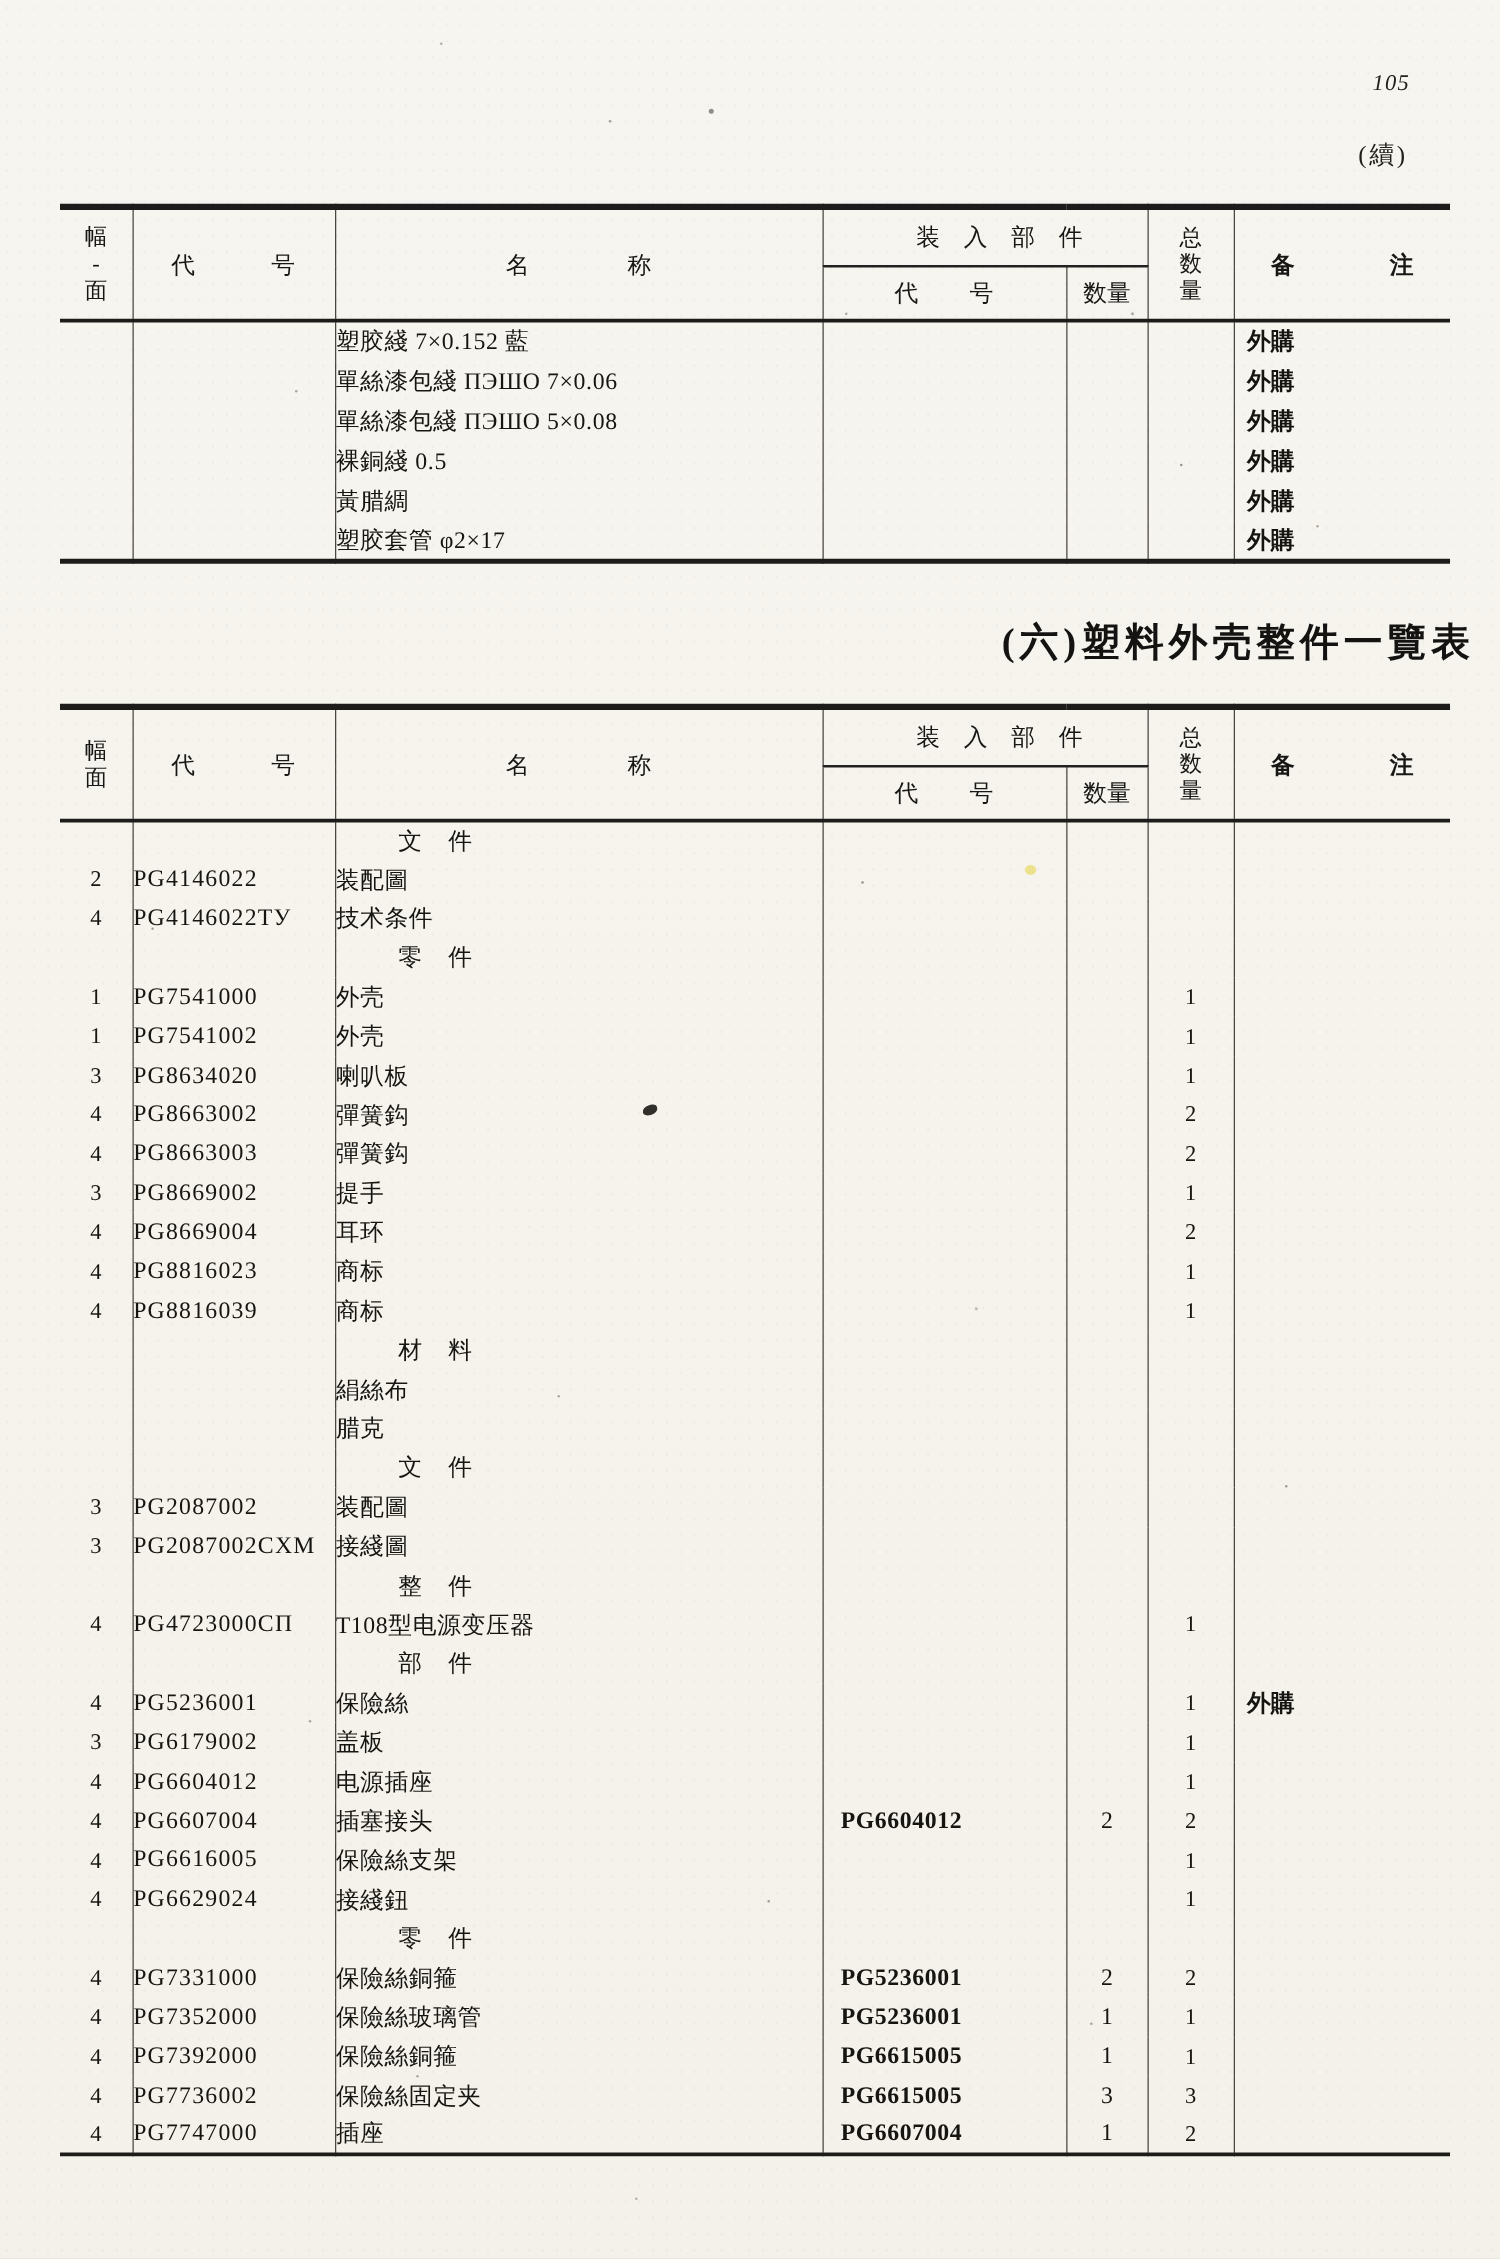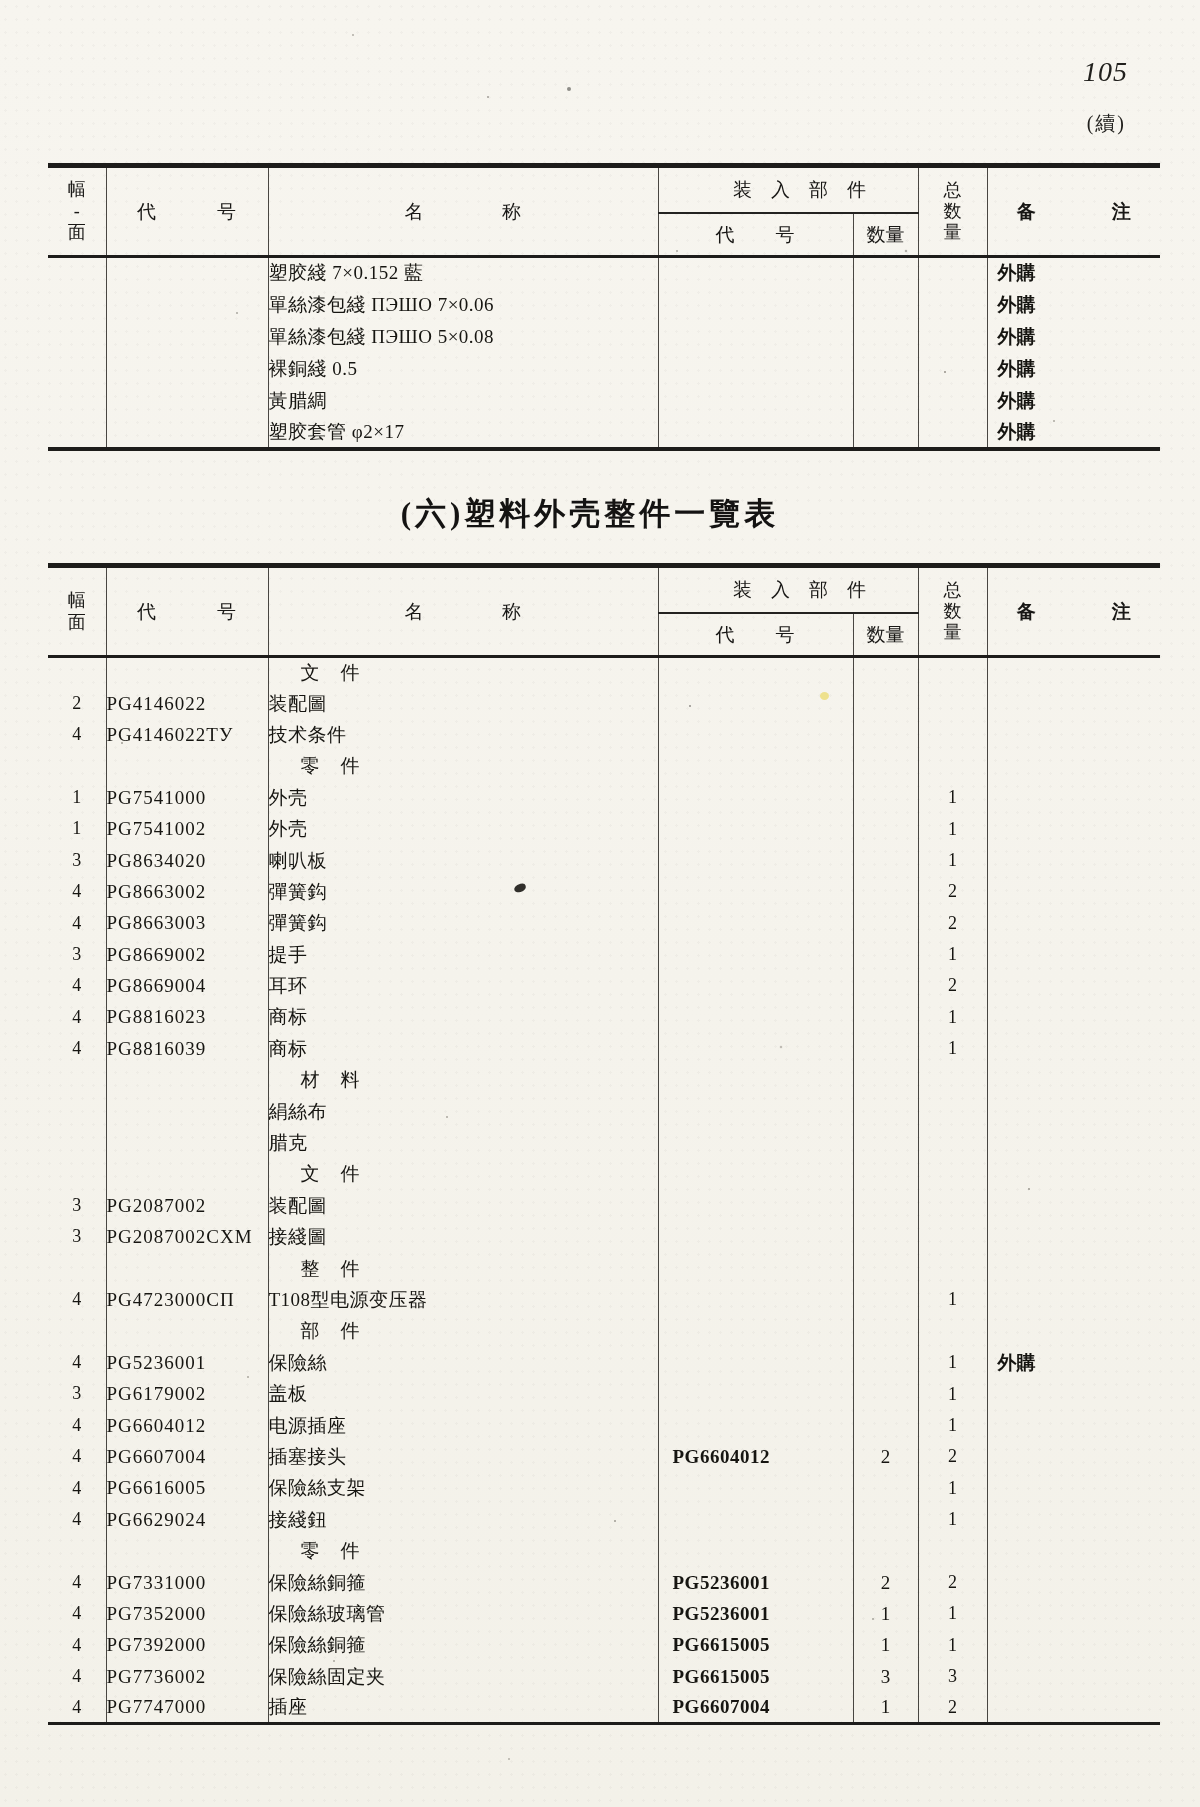--- a/index.html
+++ b/index.html
@@ -10,29 +10,29 @@
     background:
       radial-gradient(rgba(60,55,45,0.035) 1px, transparent 1.2px),
       linear-gradient(180deg,#f7f5ef 0%, #f5f3ec 55%, #f3f1e9 100%);
     background-size:11px 13px, 100% 100%;
     overflow:hidden;
     font-family:"Liberation Serif","DejaVu Serif",serif;
     color:#181715;
   }
   .page-number{
     position:absolute;top:56px;right:72px;
-    font-style:italic;font-size:28px;letter-spacing:1px;color:#21201d;
+    font-style:italic;font-size:18px;letter-spacing:1px;color:#21201d;
   }
   .continued{
     position:absolute;top:110px;right:74px;
     font-size:20px;letter-spacing:2px;color:#201f1c;
   }
   .section-title{
     position:absolute;top:493px;left:0;width:1180px;
-    text-align:center;
+    text-align:right;
     font-size:31px;font-weight:bold;letter-spacing:4px;color:#141312;
     margin:0;
   }
   table.parts{
     position:absolute;left:48px;width:1112px;
     border-collapse:collapse;table-layout:fixed;
     font-size:19px;
   }
   #table1{top:163px;}
   #table2{top:563px;}
@@ -56,21 +56,21 @@
   .c-name{text-align:left;padding-left:0;white-space:pre;letter-spacing:0.5px;}
   .c-group{text-align:center;white-space:pre;padding-left:23px;}
   .c-icode{text-align:left;padding-left:14px;white-space:pre;letter-spacing:1px;}
   .c-iqty{text-align:center;white-space:pre;}
   .c-total{text-align:center;white-space:pre-line;line-height:1.18;font-size:18px;}
   .c-note{text-align:left;padding-left:10px;white-space:pre;font-weight:bold;}
   thead .c-name,thead .c-code,thead .c-note{padding-left:0;text-align:center;}
   thead .c-icode{padding-left:0;text-align:center;}
   tr.h1 .c-group{border-bottom:2px solid #232220;}
   td.c-icode{font-weight:bold;letter-spacing:0.5px;}
-  td.section-name{padding-left:32px;letter-spacing:1px;}
+  td.section-name{padding-left:50px;letter-spacing:1px;}
   tbody td{color:#161511;}
 
   
   .speckles{
     position:absolute;top:0;left:0;width:2px;height:2px;border-radius:50%;
     background:transparent;
     box-shadow:
       568px 88px 0 1px rgba(40,38,33,0.5),
       487px 96px 0 0 rgba(60,56,48,0.45),
       352px 34px 0 0 rgba(70,65,55,0.4),

